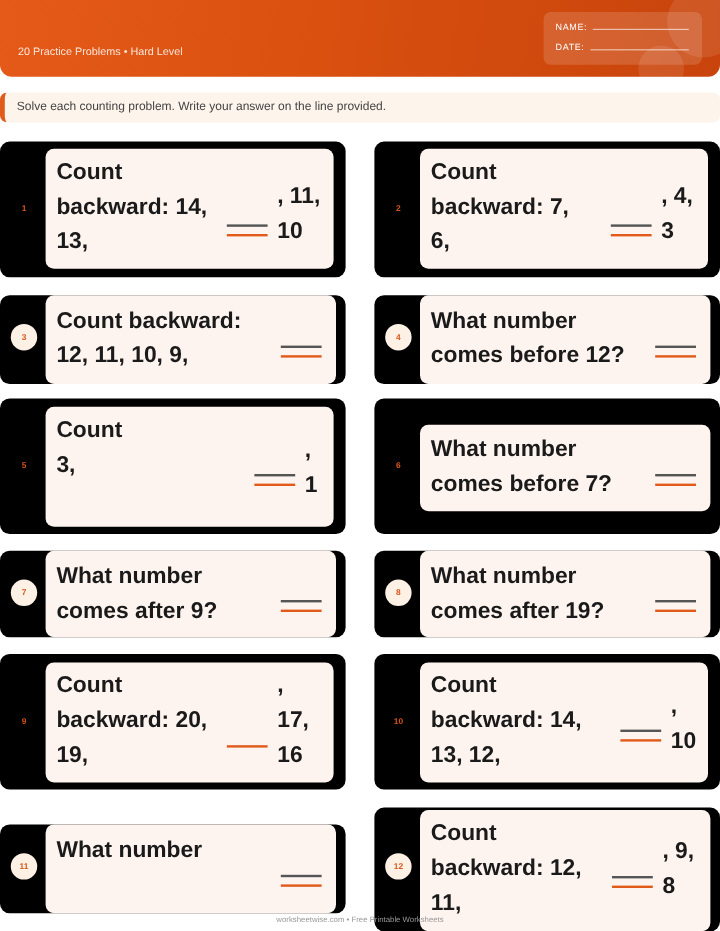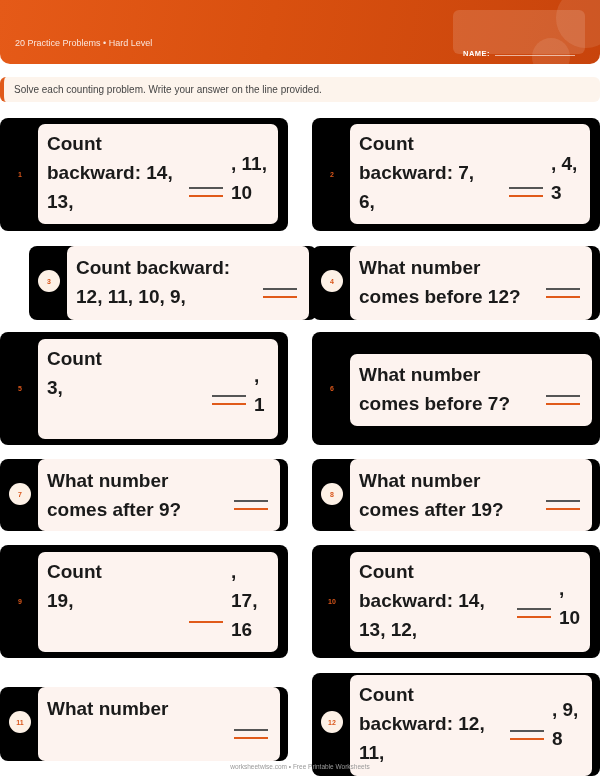--- a/index.html
+++ b/index.html
@@ -14,21 +14,21 @@
   .header .circle1 { position: absolute; right: -16px; top: -12px; width: 60px; height: 60px; border-radius: 50%; background: rgba(255,255,255,0.10); }
   .header .circle2 { position: absolute; right: 30px; top: 38px; width: 38px; height: 38px; border-radius: 50%; background: rgba(255,255,255,0.10); }
   .title { position: absolute; left: 15px; top: 13px; font-size: 17px; font-weight: bold; color: #fff; }
   .subtitle { position: absolute; left: 15px; top: 38px; font-size: 9px; color: rgba(255,255,255,0.85); }
   .name-box {
     position: absolute; left: 453px; top: 10px; width: 132px; height: 44px;
     background: rgba(255,255,255,0.14); border-radius: 6px;
   }
   .field-row { position: absolute; left: 10px; display: flex; align-items: flex-end; }
   .field-row.r1 { top: 8px; } .field-row.r2 { top: 25px; }
-  .field-label { font-size: 7.5px; font-weight: bold; color: #fff; letter-spacing: 0.5px; margin-top: 31px; }
+  .field-label { font-size: 7.5px; font-weight: normal; color: #fff; letter-spacing: 0.5px; }
   .field-line { margin-left: 5px; width: 80px; height: 1px; background: rgba(255,255,255,0.6); margin-bottom: 2px; }
   .field-row.r2 .field-line { width: 82px; }
 
   .instructions {
     position: absolute; left: 0; top: 77px; width: 600px; height: 25px;
     background: #fdf4ec; border-radius: 6px; border-left: 4px solid #e05a1a;
   }
   .instructions span { position: absolute; left: 10px; top: 7px; font-size: 10px; color: #444; }
 
   .card {
@@ -106,21 +106,21 @@
         <div class="l1"></div>
         <div class="l2"></div>
       </div>
     <div class="tail" style="left:201px;top:25px;">
       <div>, 4,</div>
         <div>3</div>
     </div>
   </div>
 </div>
 
-<div class="card" style="left:0;top:246px;width:288px;height:74px;margin-left:29px;">
+<div class="card" style="left:0;top:246px;width:288px;height:74px;">
   <div class="badge" style="left:9px;top:24px;">3</div>
   <div class="inner" style="left:38px;top:0;width:242px;height:74px;">
     <div class="qtext" style="left:9px;top:7px;">
       <div>Count backward:</div>
         <div>12, 11, 10, 9,</div>
     </div>
     <div class="blank" style="left:196px;top:42px;">
         <div class="l1"></div>
         <div class="l2"></div>
       </div>
@@ -199,20 +199,21 @@
         <div class="l2"></div>
       </div>
   </div>
 </div>
 
 <div class="card" style="left:0;top:545px;width:288px;height:113px;">
   <div class="badge" style="left:9px;top:45px;background:transparent;">9</div>
   <div class="inner" style="left:38px;top:7px;width:240px;height:100px;">
     <div class="qtext" style="left:9px;top:5px;">
       <div>Count</div>
+        <div>backward: 20,</div>
         <div>19,</div>
     </div>
     <div class="blank" style="left:151px;top:61px;">
         <div class="l1" style="background:transparent"></div>
         <div class="l2"></div>
       </div>
     <div class="tail" style="left:193px;top:5px;">
       <div>,</div>
         <div>17,</div>
         <div>16</div>

